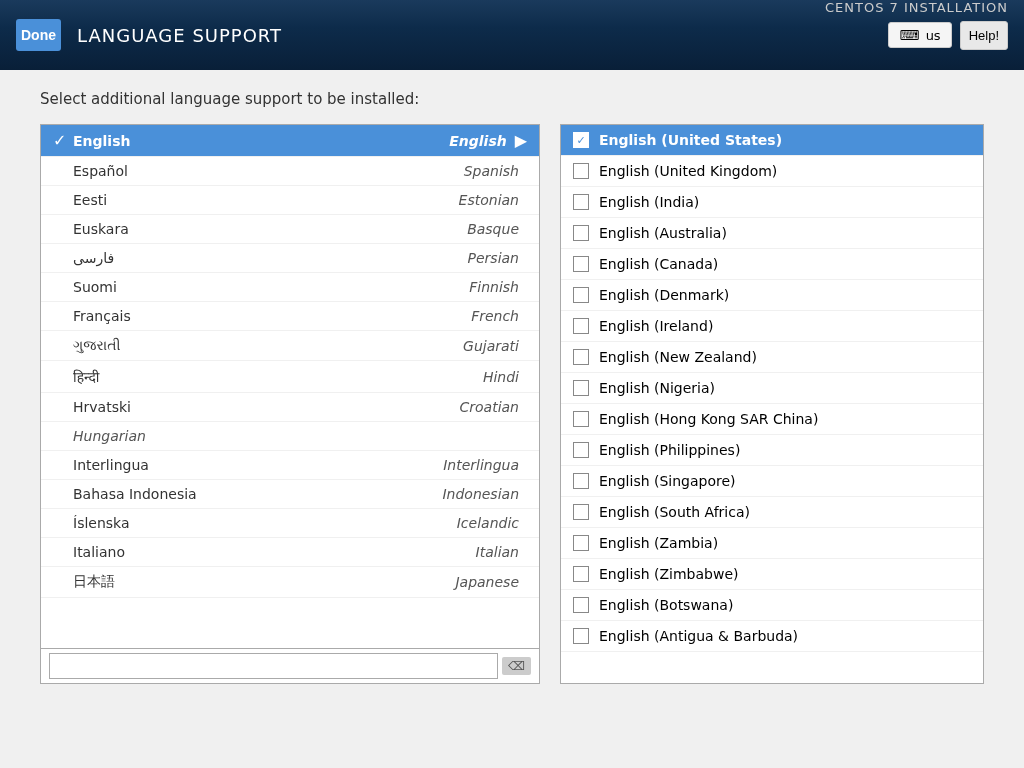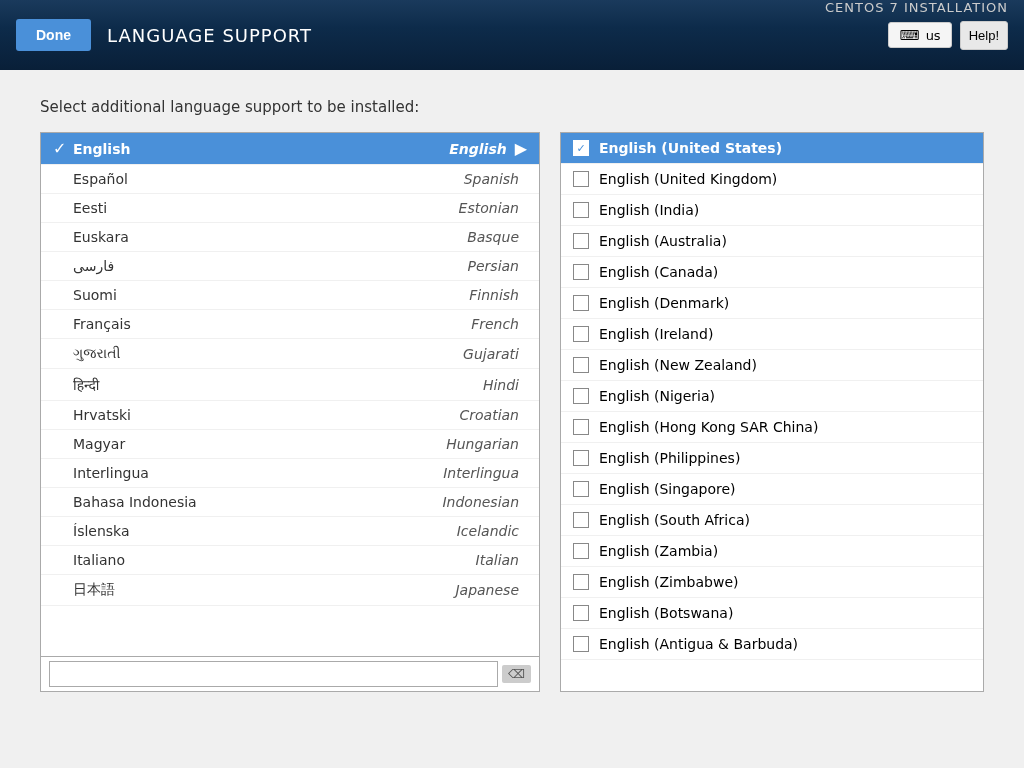--- a/index.html
+++ b/index.html
@@ -28,21 +28,21 @@
     .header-title {
       color: #ffffff;
       font-size: 18px;
       font-weight: normal;
       letter-spacing: 1px;
     }
     .done-button {
       background: #4a90d9;
       color: white;
       border: none;
-      padding: 8px 20px;
+      padding: 8px 5px;
       font-size: 14px;
       font-weight: bold;
       border-radius: 3px;
       cursor: pointer;
     }
 
     .header-right {
       display: flex;
       align-items: center;
       gap: 8px;
@@ -72,21 +72,21 @@
       background: #e8e8e8;
       border: 1px solid #ccc;
       padding: 6px 8px;
       font-size: 13px;
       border-radius: 3px;
       cursor: pointer;
     }
 
     
     .main {
-      padding: 28px 40px;
+      padding: 20px 40px;
       background: #f0f0f0;
       height: calc(768px - 70px);
     }
 
     .page-instruction {
       font-size: 15px;
       color: #333;
       margin-bottom: 16px;
     }
 
@@ -308,21 +308,20 @@
             <span class="lang-name">हिन्दी</span>
             <span class="lang-native">Hindi</span>
           </div>
           <div class="lang-item">
             <span class="checkmark"></span>
             <span class="lang-name">Hrvatski</span>
             <span class="lang-native">Croatian</span>
           </div>
           <div class="lang-item">
             <span class="checkmark"></span>
-            <span class="lang-name">Magyar</span>
             <span class="lang-native">Hungarian</span>
           </div>
           <div class="lang-item">
             <span class="checkmark"></span>
             <span class="lang-name">Interlingua</span>
             <span class="lang-native">Interlingua</span>
           </div>
           <div class="lang-item">
             <span class="checkmark"></span>
             <span class="lang-name">Bahasa Indonesia</span>

